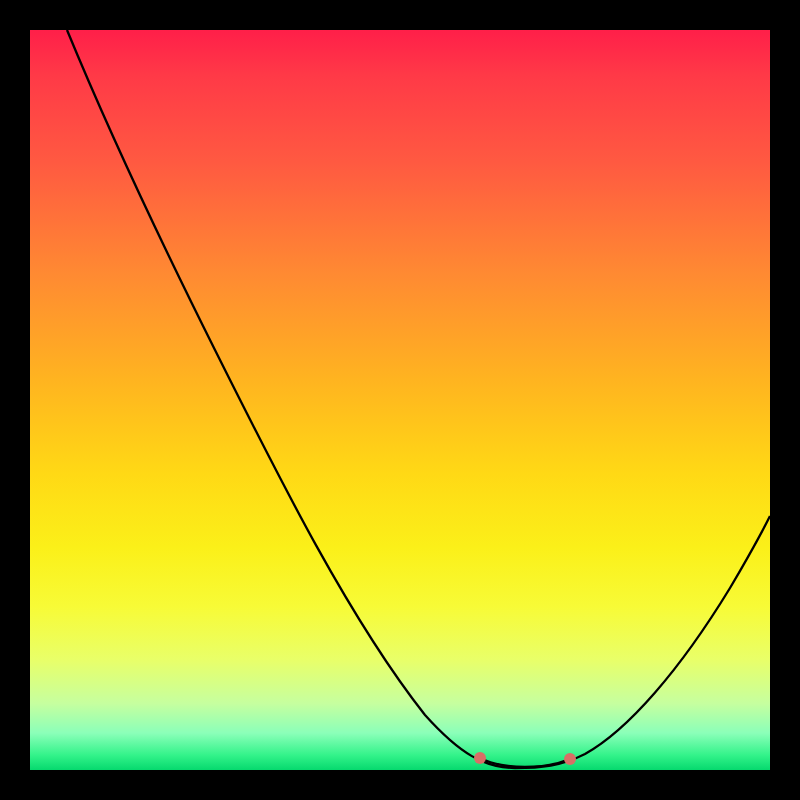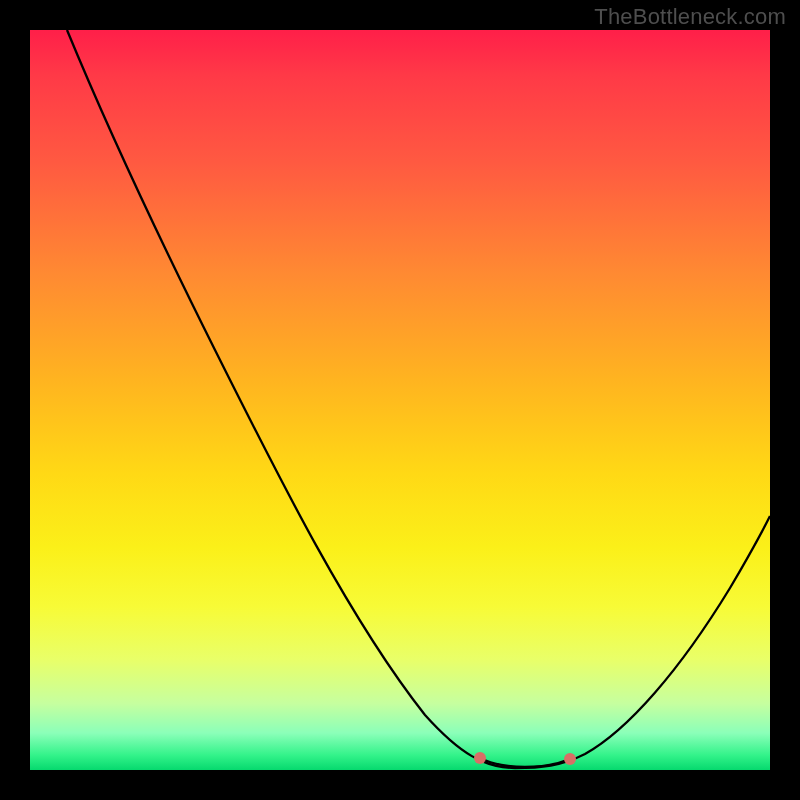--- a/index.html
+++ b/index.html
@@ -74,21 +74,20 @@
     fill: none;
   }
   .valley-dot {
     fill: #d86f66;
   }
 </style>
 </head>
 <body>
 
 <div class="frame">
-  <div class="watermark">TheBottleneck.com</div>
 
   <div class="plot-area">
     <div class="gradient"></div>
 
     <svg class="curve" viewBox="0 0 740 740" preserveAspectRatio="none">
       <path d="M 37 0
                C 70 80, 120 190, 185 320
                C 250 450, 320 590, 395 685
                C 430 724, 455 738, 485 738
                C 510 738, 532 736, 555 724

